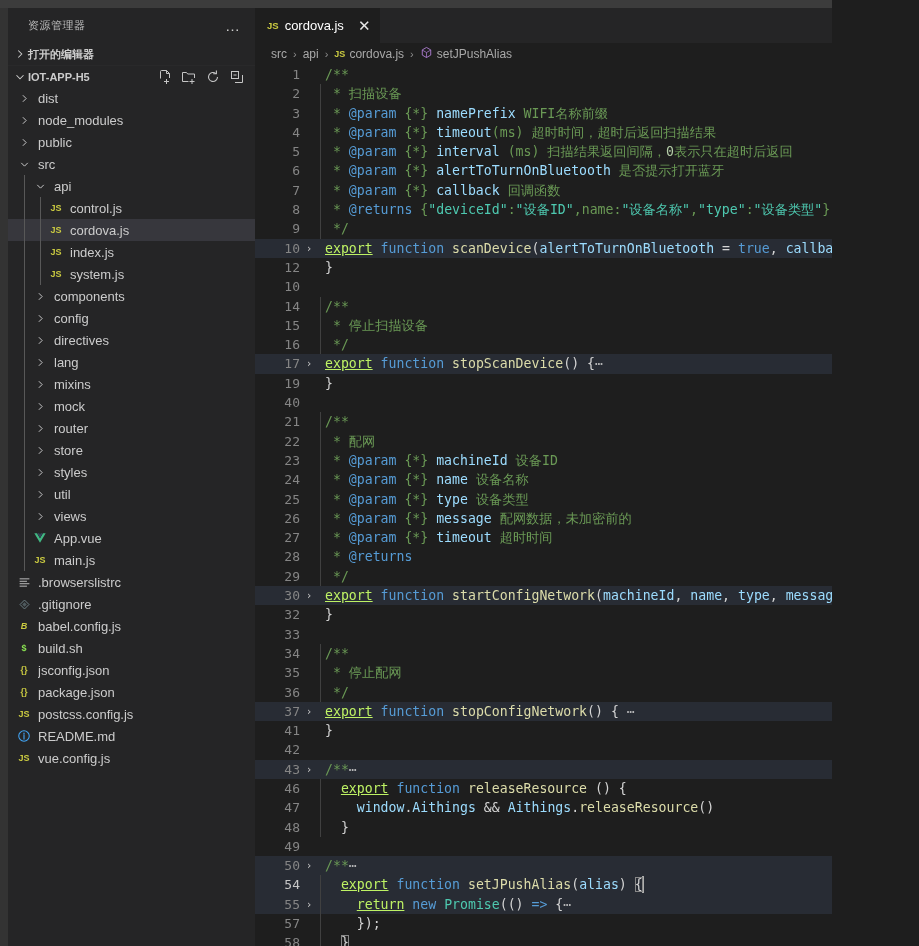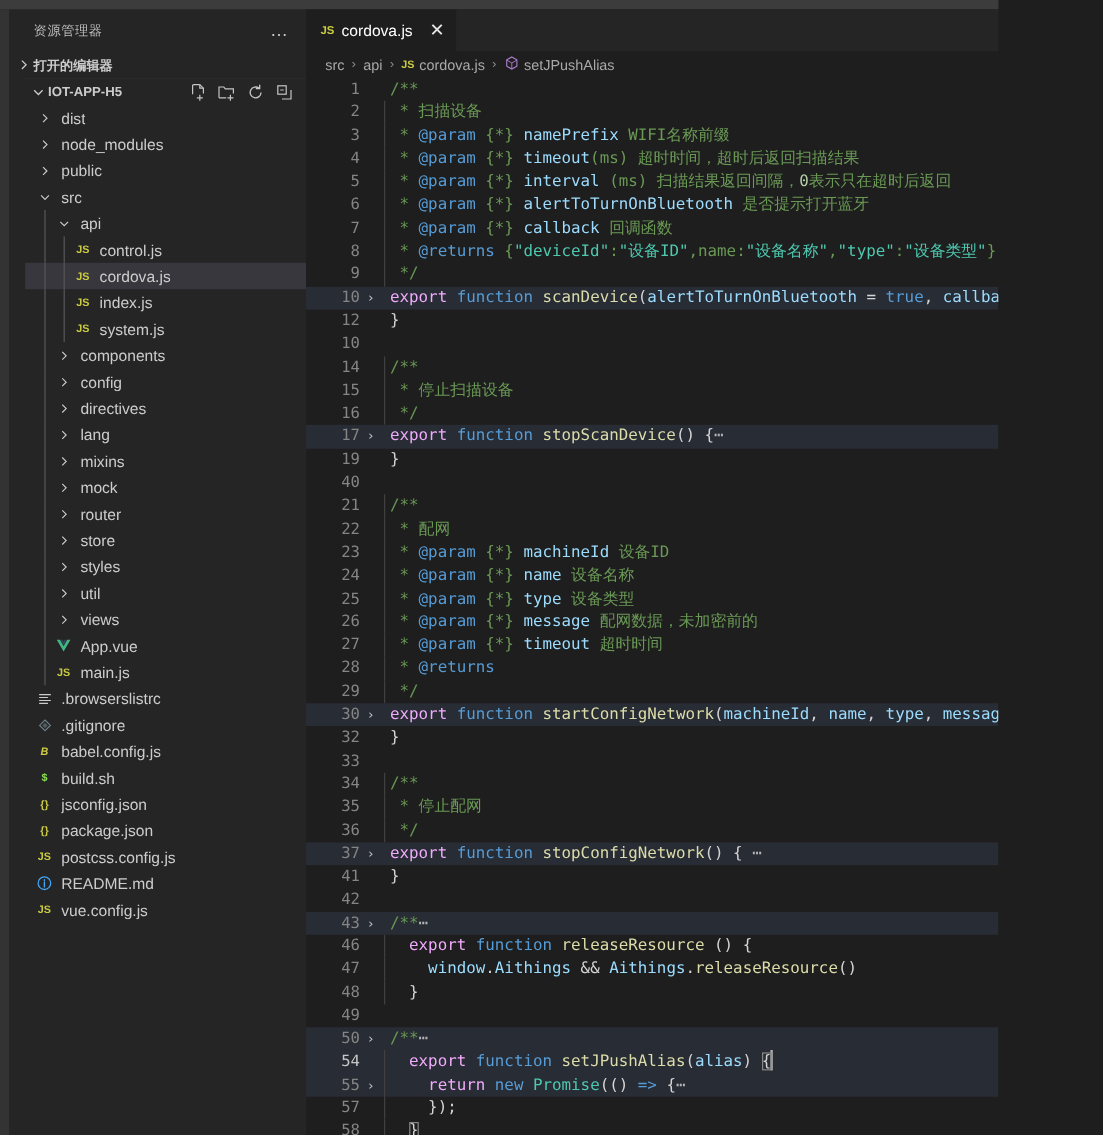--- a/index.html
+++ b/index.html
@@ -42,35 +42,35 @@
     justify-content: space-between;
   }
   .sidebar-title .more { color: #ccc; font-size: 15px; letter-spacing: 1px; line-height: 8px; padding-right:6px;}
 
   .section-header {
     height: 22px; display: flex; align-items: center;
     font-size: 11px; font-weight: bold; color: #cccccc;
     padding-left: 4px;
     user-select: none;
   }
-  .section-header.bordered { border-top: 1px solid #3c3c3c33; margin-left: 12px; }
+  .section-header.bordered { border-top: 1px solid #3c3c3c33; }
   .twisty {
     width: 16px; height: 16px; flex: none;
     display: inline-flex; align-items: center; justify-content: center;
     color: #cccccc;
   }
   .twisty svg { display:block; }
 
   .folder-actions { margin-left: auto; display: flex; gap: 4px; padding-right: 8px; }
   .folder-actions .act {
     width: 20px; height: 20px; display: flex; align-items: center; justify-content: center;
     color: #c5c5c5; cursor: pointer; border-radius: 3px;
   }
 
-  .tree { flex: 1; overflow: hidden; padding-top: 0px; padding-left: 13px; }
+  .tree { flex: 1; overflow: hidden; padding-top: 0px; }
   .row {
     height: 22px; display: flex; align-items: center;
     font-size: 13px; color: #cccccc; white-space: nowrap;
     position: relative; cursor: pointer;
   }
   .row.selected { background: #37373d; }
   .row .indent-guide {
     position: absolute; top: 0; bottom: 0; width: 1px; background: #585858;
   }
   .row .icon-slot {
@@ -139,21 +139,21 @@
   
   .iguide {
     position: absolute; top: 0; height: 19.3px; width: 1px;
     background: #404040;
   }
 
   
   .c-com   { color: #6A9955; }
   .c-tag   { color: #569cd6; }   
   .c-par   { color: #9cdcfe; }   
-  .c-kw    { color: #f0abfc; }   
+  .c-kw    { color: #bef264; text-decoration: underline; }   
   .c-kw2   { color: #569cd6; }   
   .c-fn    { color: #dcdcaa; }   
   .c-var   { color: #9cdcfe; }
   .c-num   { color: #b5cea8; }
   .c-type  { color: #4ec9b0; }
   .c-dots  { color: #cccccc; opacity:.85; }
   .c-punc  { color: #d4d4d4; }
   .bracket-box { outline: 1px solid #888888; outline-offset: -1px; }
   .cursor {
     display: inline-block; width: 2px; height: 17px;

